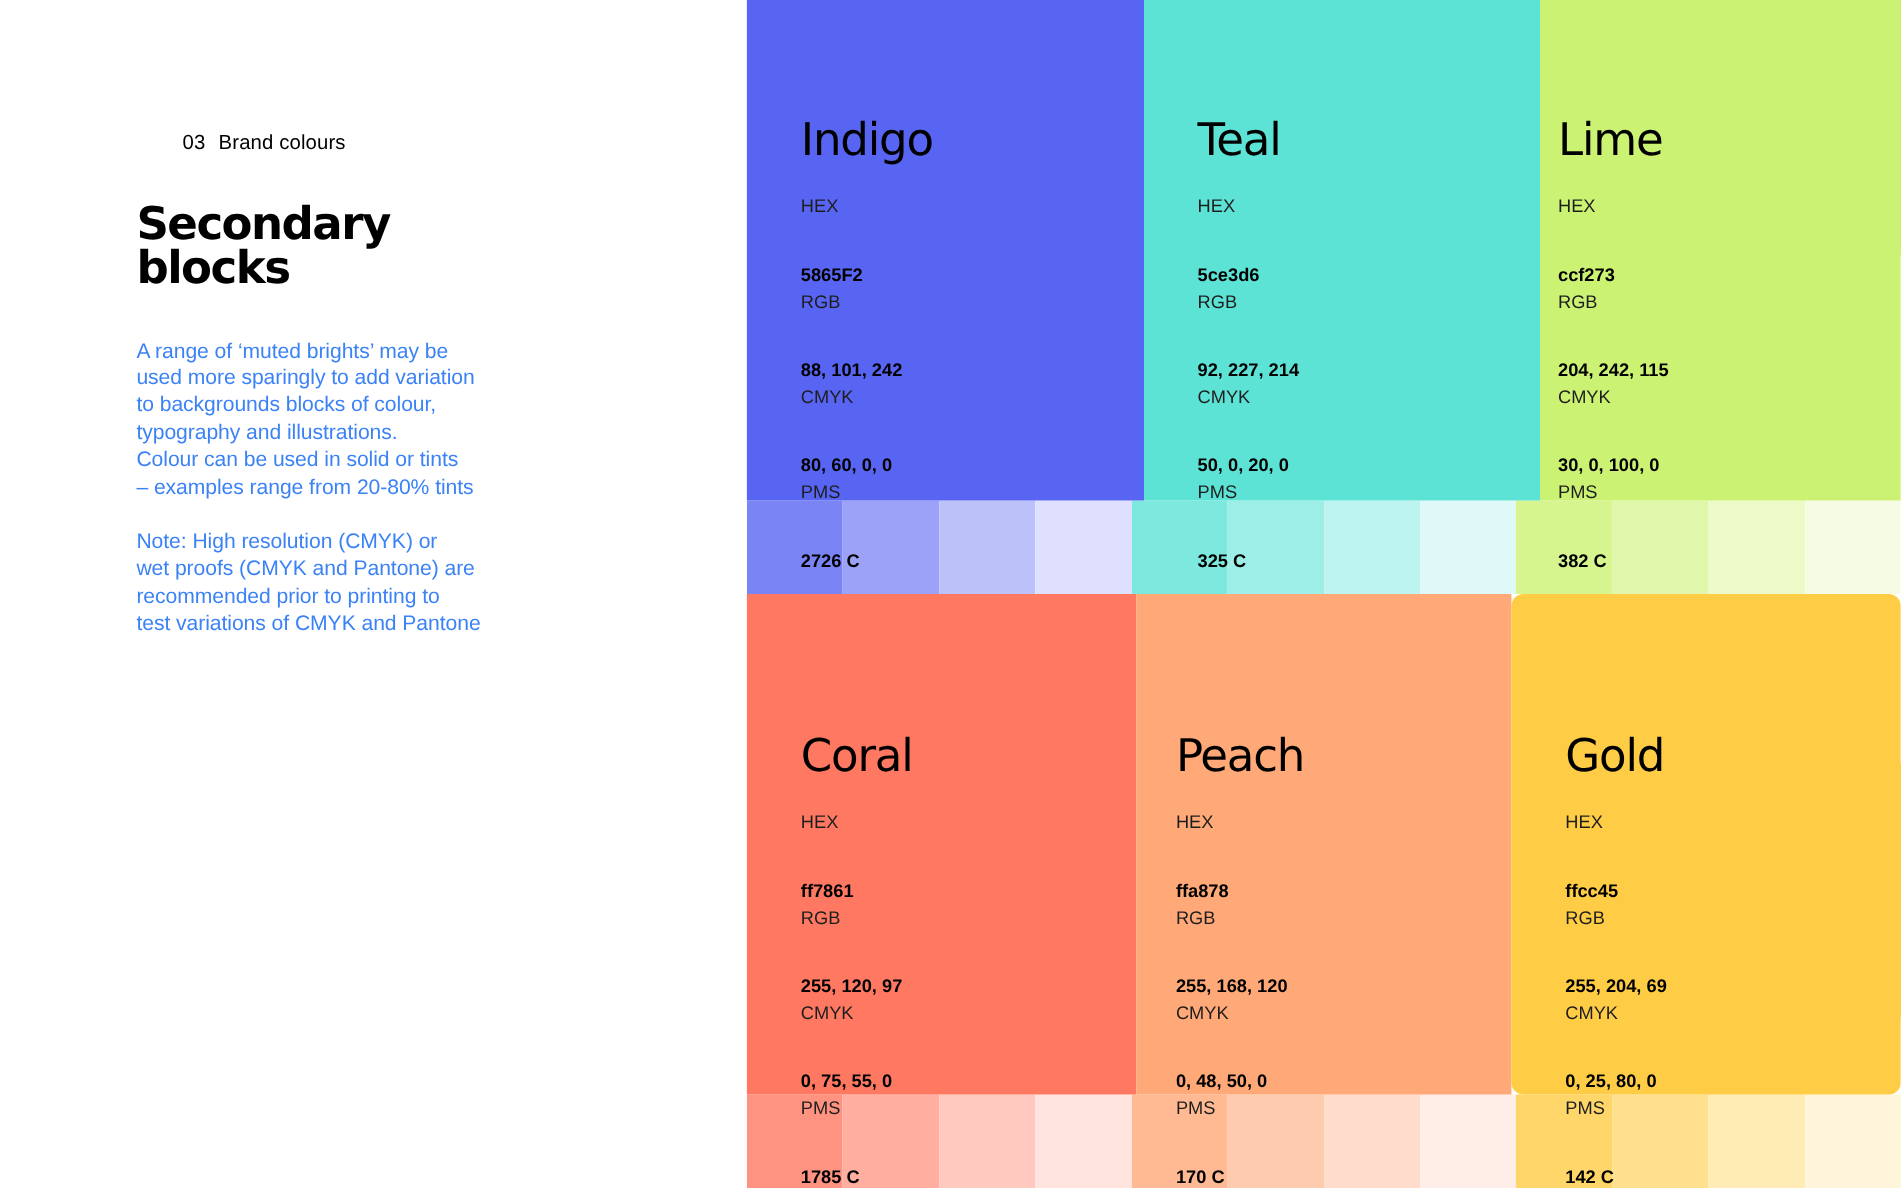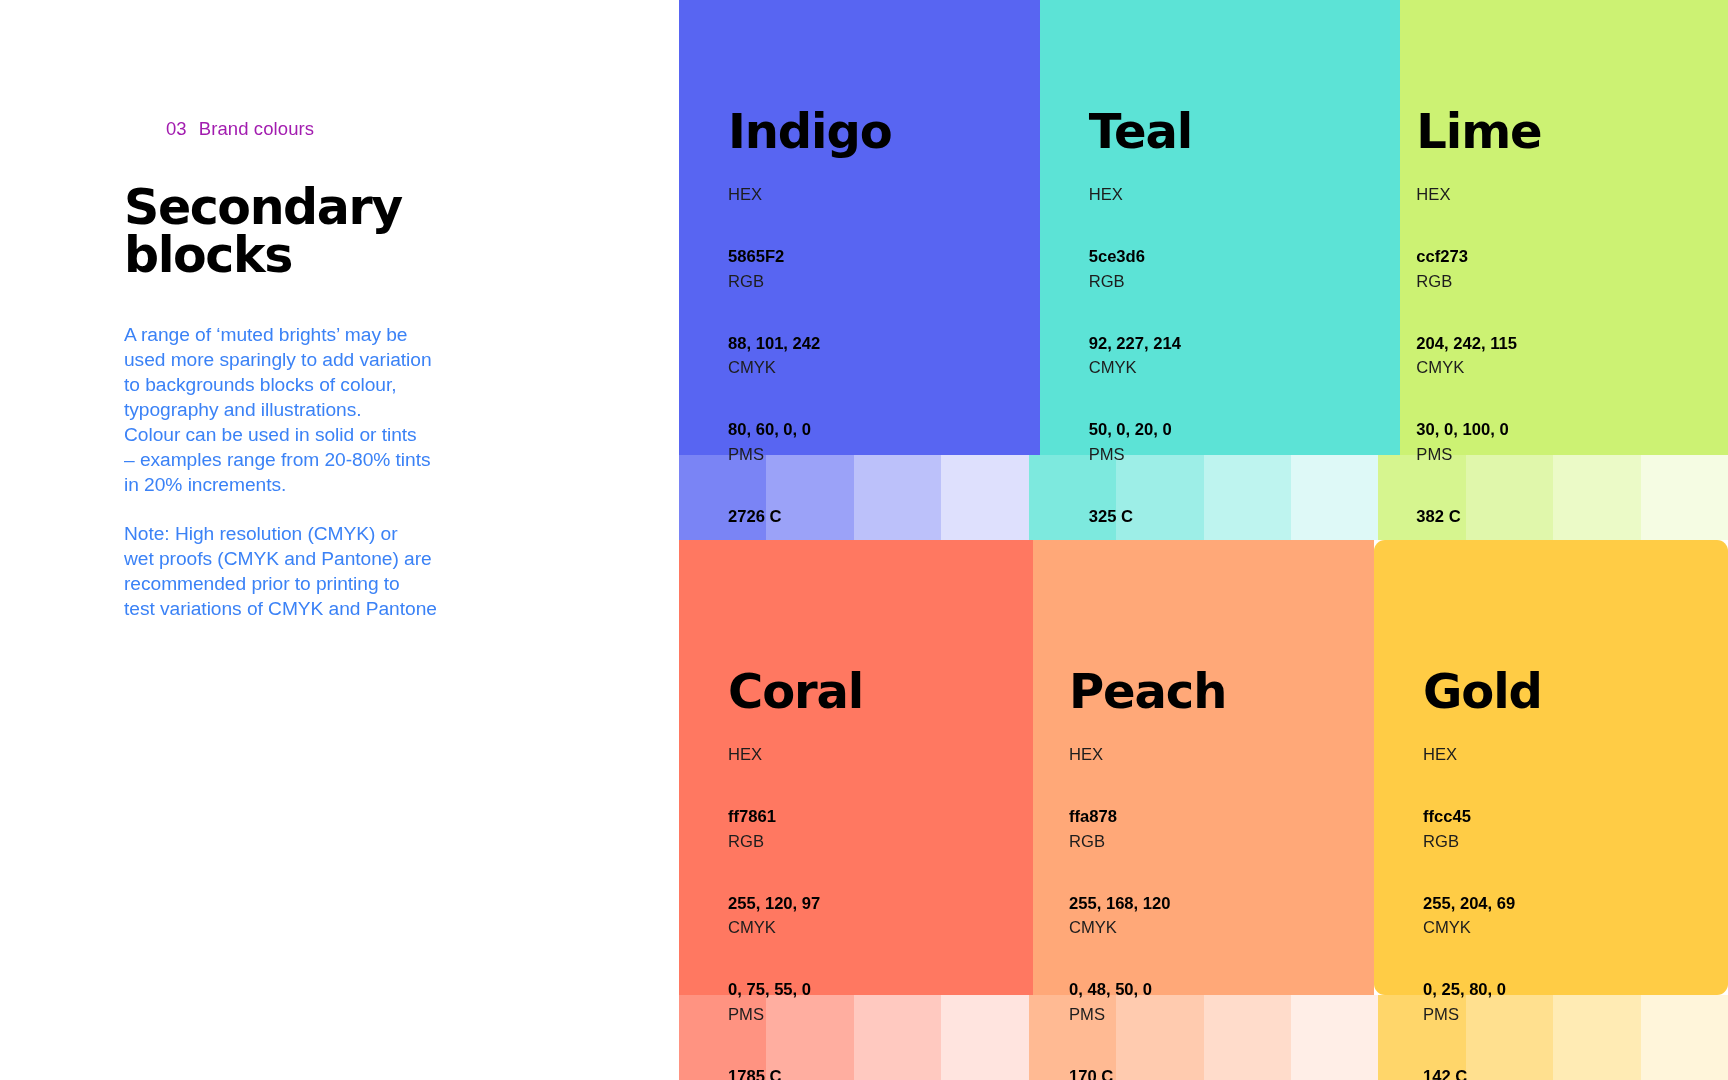--- a/index.html
+++ b/index.html
@@ -32,31 +32,31 @@
 
   .left-inner {
     position: absolute;
     left: 124px;
     top: 96px;
     width: 400px;
   }
 
   .eyebrow {
     font-size: 18.5px;
-    color: #a21caf;
+    color: #000000;
     letter-spacing: 0.1px;
     margin-bottom: 22px;
     white-space: pre;
   }
 
   .eyebrow .num { margin-right: 12px; }
 
   .headline {
     font-family: "DejaVu Sans", sans-serif;
-    font-size: 49px;
+    font-size: 41px;
     line-height: 0.97;
     font-weight: 700;
     letter-spacing: -1.4px;
     color: #000000;
     margin-bottom: 44px;
   }
   .headline .l2 { display: block; }
 
   .body-copy {
     font-size: 19.2px;
@@ -90,22 +90,22 @@
     padding: 0 0 0 49px;
   }
 
   
   .swatch.top { padding-top: 107px; }
   
   .swatch.bottom { padding-top: 127px; }
 
   .swatch-name {
     font-family: "DejaVu Sans", sans-serif;
-    font-weight: 700;
-    font-size: 48px;
+    font-weight: 400;
+    font-size: 41px;
     letter-spacing: -1.1px;
     color: #000000;
     line-height: 1;
     margin-bottom: 28px;
   }
 
   .specs { display: block; }
 
   .spec-row {
     display: flex;
@@ -153,21 +153,20 @@
         <span class="l2">blocks</span>
       </h1>
 
       <p class="body-copy">
         <span class="ln">A range of ‘muted brights’ may be</span>
         <span class="ln">used more sparingly to add variation</span>
         <span class="ln">to backgrounds blocks of colour,</span>
         <span class="ln">typography and illustrations.</span>
         <span class="ln">Colour can be used in solid or tints</span>
         <span class="ln">– examples range from 20-80% tints</span>
-        <span class="ln">in 20% increments.</span>
       </p>
 
       <p class="body-copy">
         <span class="ln">Note: High resolution (CMYK) or</span>
         <span class="ln">wet proofs (CMYK and Pantone) are</span>
         <span class="ln">recommended prior to printing to</span>
         <span class="ln">test variations of CMYK and Pantone</span>
       </p>
 
     </div>

